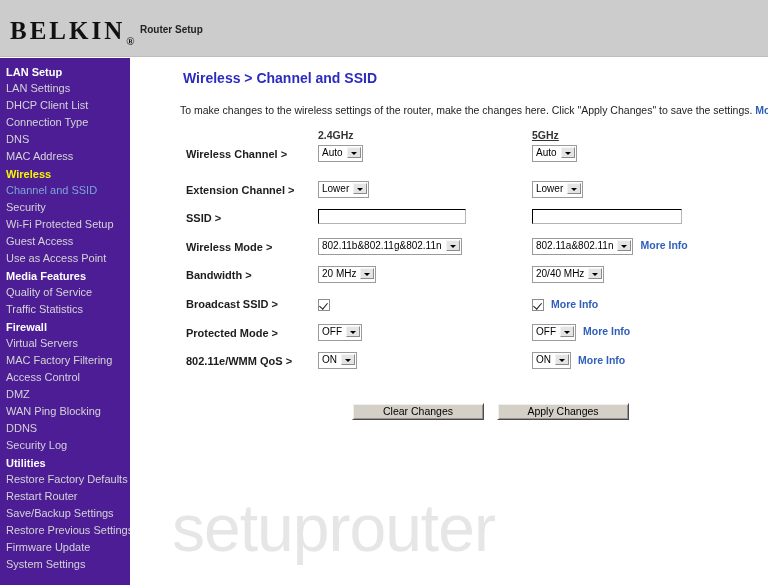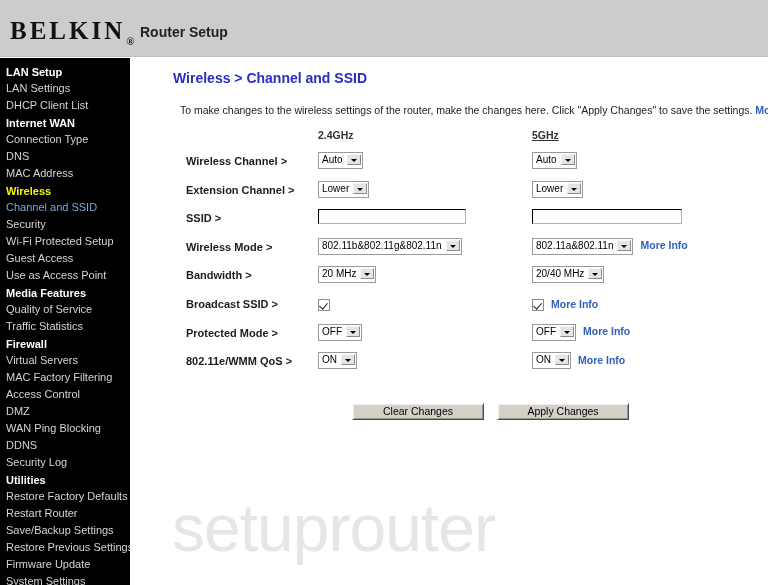--- a/index.html
+++ b/index.html
@@ -42,34 +42,34 @@
   #brand-reg {
     font-size: 11px;
     letter-spacing: 0;
     vertical-align: sub;
     margin-left: 1px;
   }
   #app-title {
     position: absolute;
     left: 140px;
     top: 24px;
-    font-size: 14px;
+    font-size: 10px;
     font-weight: bold;
     color: #222222;
     white-space: nowrap;
   }
 
   
   #sidebar {
     position: absolute;
     left: 0;
     top: 58px;
     width: 130px;
     height: 527px;
-    background: #000000;
+    background: #4c1d95;
     padding-top: 5px;
     box-sizing: border-box;
     overflow: hidden;
   }
   .nav-group-title {
     color: #ffffff;
     font-weight: bold;
     font-size: 11px;
     padding: 2px 0 1px 6px;
     line-height: 14px;
@@ -95,21 +95,21 @@
     position: absolute;
     left: 130px;
     top: 58px;
     width: 638px;
     height: 527px;
     background: #ffffff;
     overflow: hidden;
   }
   #page-title {
     position: absolute;
-    left: 43px;
+    left: 53px;
     top: 12px;
     color: #2b2bc0;
     font-size: 14px;
     font-weight: bold;
     white-space: nowrap;
   }
   #page-desc {
     position: absolute;
     left: 50px;
     top: 46px;
@@ -283,21 +283,20 @@
 
 <div id="header">
   <div id="brand"><span>BELKIN</span><span id="brand-reg">®</span></div>
   <div id="app-title">Router Setup</div>
 </div>
 
 <div id="sidebar">
     <div class="nav-group-title">LAN Setup</div>
     <div class="nav-item">LAN Settings</div>
     <div class="nav-item">DHCP Client List</div>
-    <div class="nav-group-title">Internet WAN</div>
     <div class="nav-item">Connection Type</div>
     <div class="nav-item">DNS</div>
     <div class="nav-item">MAC Address</div>
     <div class="nav-group-title hl">Wireless</div>
     <div class="nav-item active">Channel and SSID</div>
     <div class="nav-item">Security</div>
     <div class="nav-item">Wi-Fi Protected Setup</div>
     <div class="nav-item">Guest Access</div>
     <div class="nav-item">Use as Access Point</div>
     <div class="nav-group-title">Media Features</div>
@@ -325,21 +324,21 @@
   <div id="page-title">Wireless &gt; Channel and SSID</div>
 
   <div id="page-desc"><span>To make changes to the wireless settings of the router, make the changes here. Click "Apply Changes" to save the settings.</span>
     <span class="more-info">More Info</span>
   </div>
 
   <div class="band-head" id="band-24">2.4GHz</div>
   <div class="band-head" id="band-5">5GHz</div>
 
   <div id="rows-host">
-      <div class="row" style="top: 93px; text-align: right;">
+      <div class="row" style="top: 86px; text-align: right;">
         <div class="row-label">Wireless Channel &gt;</div>
         <div class="ctrl-a"><span class="sel"><span>Auto</span><span class="arrow-btn"></span></span></div>
         <div class="ctrl-b"><span class="sel"><span>Auto</span><span class="arrow-btn"></span></span></div>
       </div>
       <div class="row" style="top: 121.6px;">
         <div class="row-label">Extension Channel &gt;</div>
         <div class="ctrl-a"><span class="sel"><span>Lower</span><span class="arrow-btn"></span></span></div>
         <div class="ctrl-b"><span class="sel"><span>Lower</span><span class="arrow-btn"></span></span></div>
       </div>
       <div class="row" style="top: 150.2px;">

